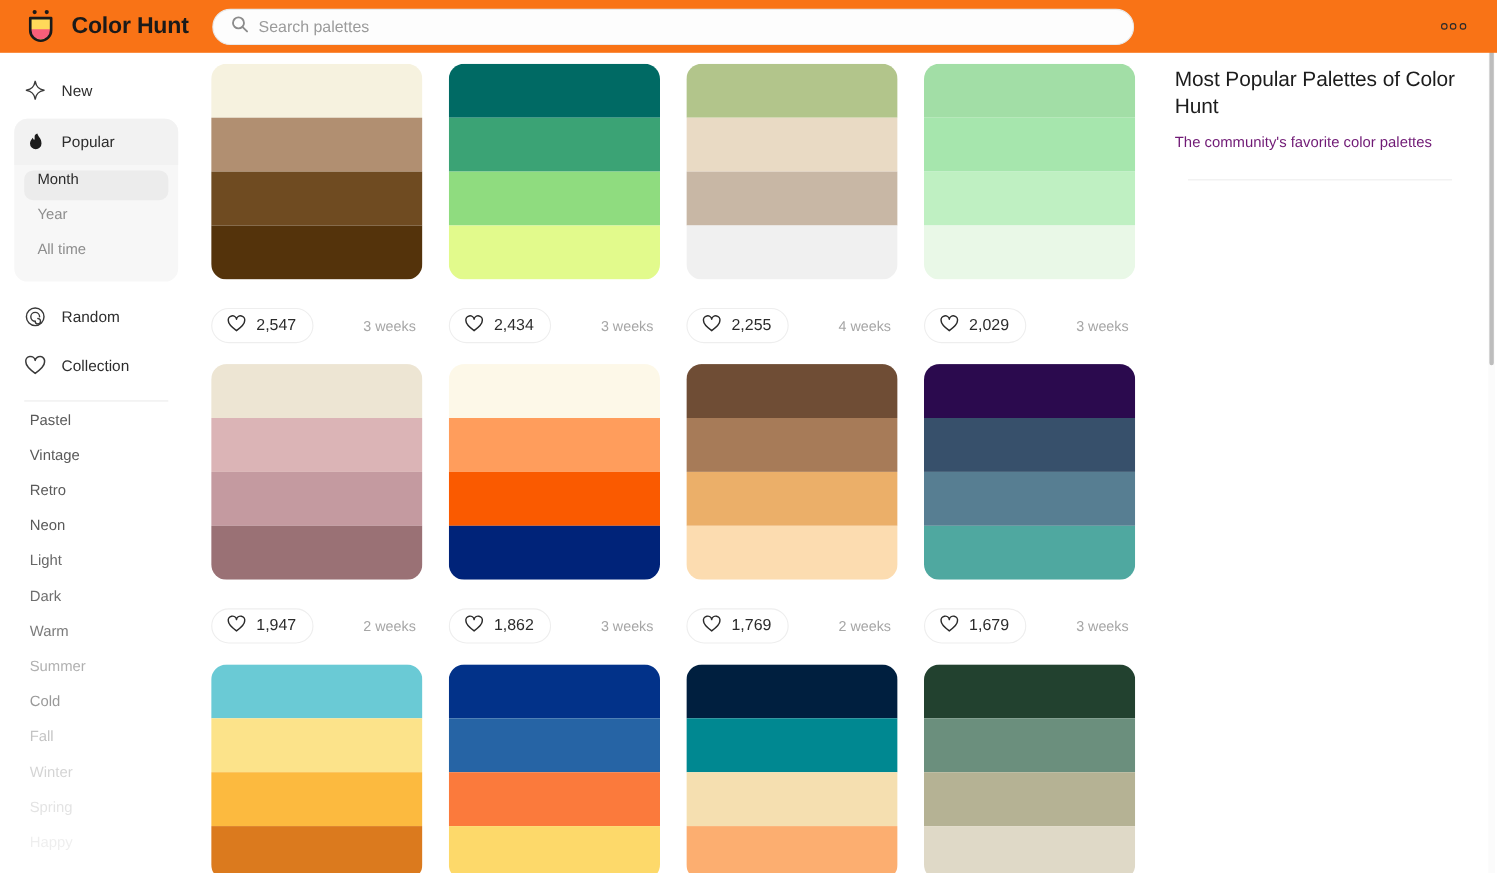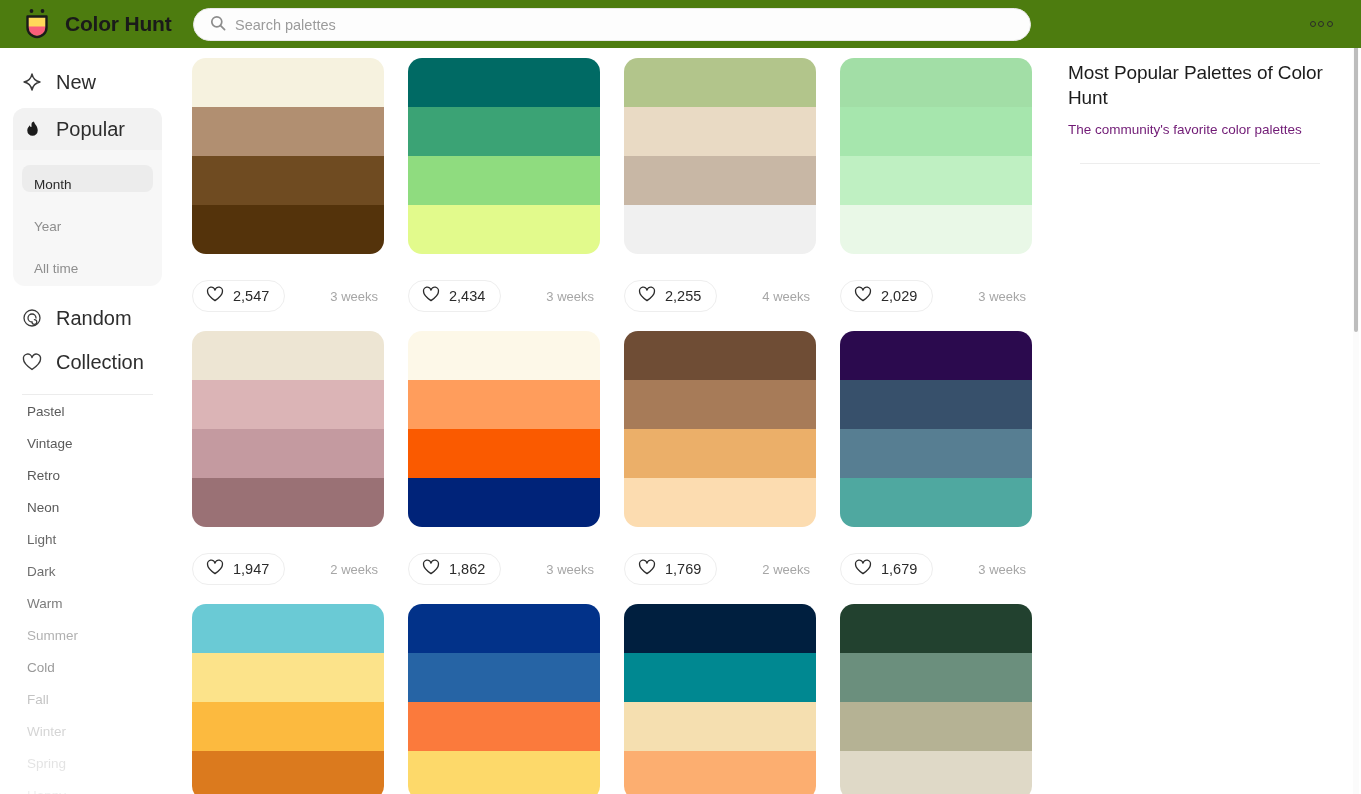--- a/index.html
+++ b/index.html
@@ -14,21 +14,21 @@
   }
 
   
   .header {
     position: absolute;
     top: 0; left: 0;
     width: 1361px;
     height: 48px;
     display: flex;
     align-items: center;
-    background: #4d7c0f;
+    background: #f97316;
     z-index: 20;
   }
 
   .brand {
     display: flex;
     align-items: center;
     gap: 11px;
     margin-left: 20px;
     width: 150px;
   }
@@ -114,39 +114,39 @@
     overflow: hidden;
   }
 
   .nav-row {
     display: flex;
     align-items: center;
     gap: 14px;
     height: 44px;
     padding-left: 22px;
     cursor: pointer;
-    font-size: 20px;
+    font-size: 14px;
     color: #2d2d2d;
     border-radius: 10px;
   }
   .nav-icon { width: 20px; height: 20px; display: flex; align-items: center; justify-content: center; flex: 0 0 20px; }
 
   .popular-group {
     margin: 4px 13px 0 13px;
     background: #f7f7f7;
     border-radius: 12px;
     padding-bottom: 10px;
   }
   .popular-group .nav-row { padding-left: 9px; background: #f2f2f2; border-radius: 12px 12px 0 0; height: 42px; }
 
   .subitem {
-    margin: 15px 9px 0 9px;
+    margin: 5px 9px 0 9px;
     height: 27px;
     display: flex;
-    align-items: flex-end;
+    align-items: flex-start;
     padding-left: 12px;
     border-radius: 8px;
     font-size: 13.5px;
     color: #8e8e8e;
     cursor: pointer;
   }
   .subitem.active { background: #ececec; color: #2a2a2a; font-weight: 400; }
 
   .sb-divider {
     margin: 10px 22px 0 22px;

